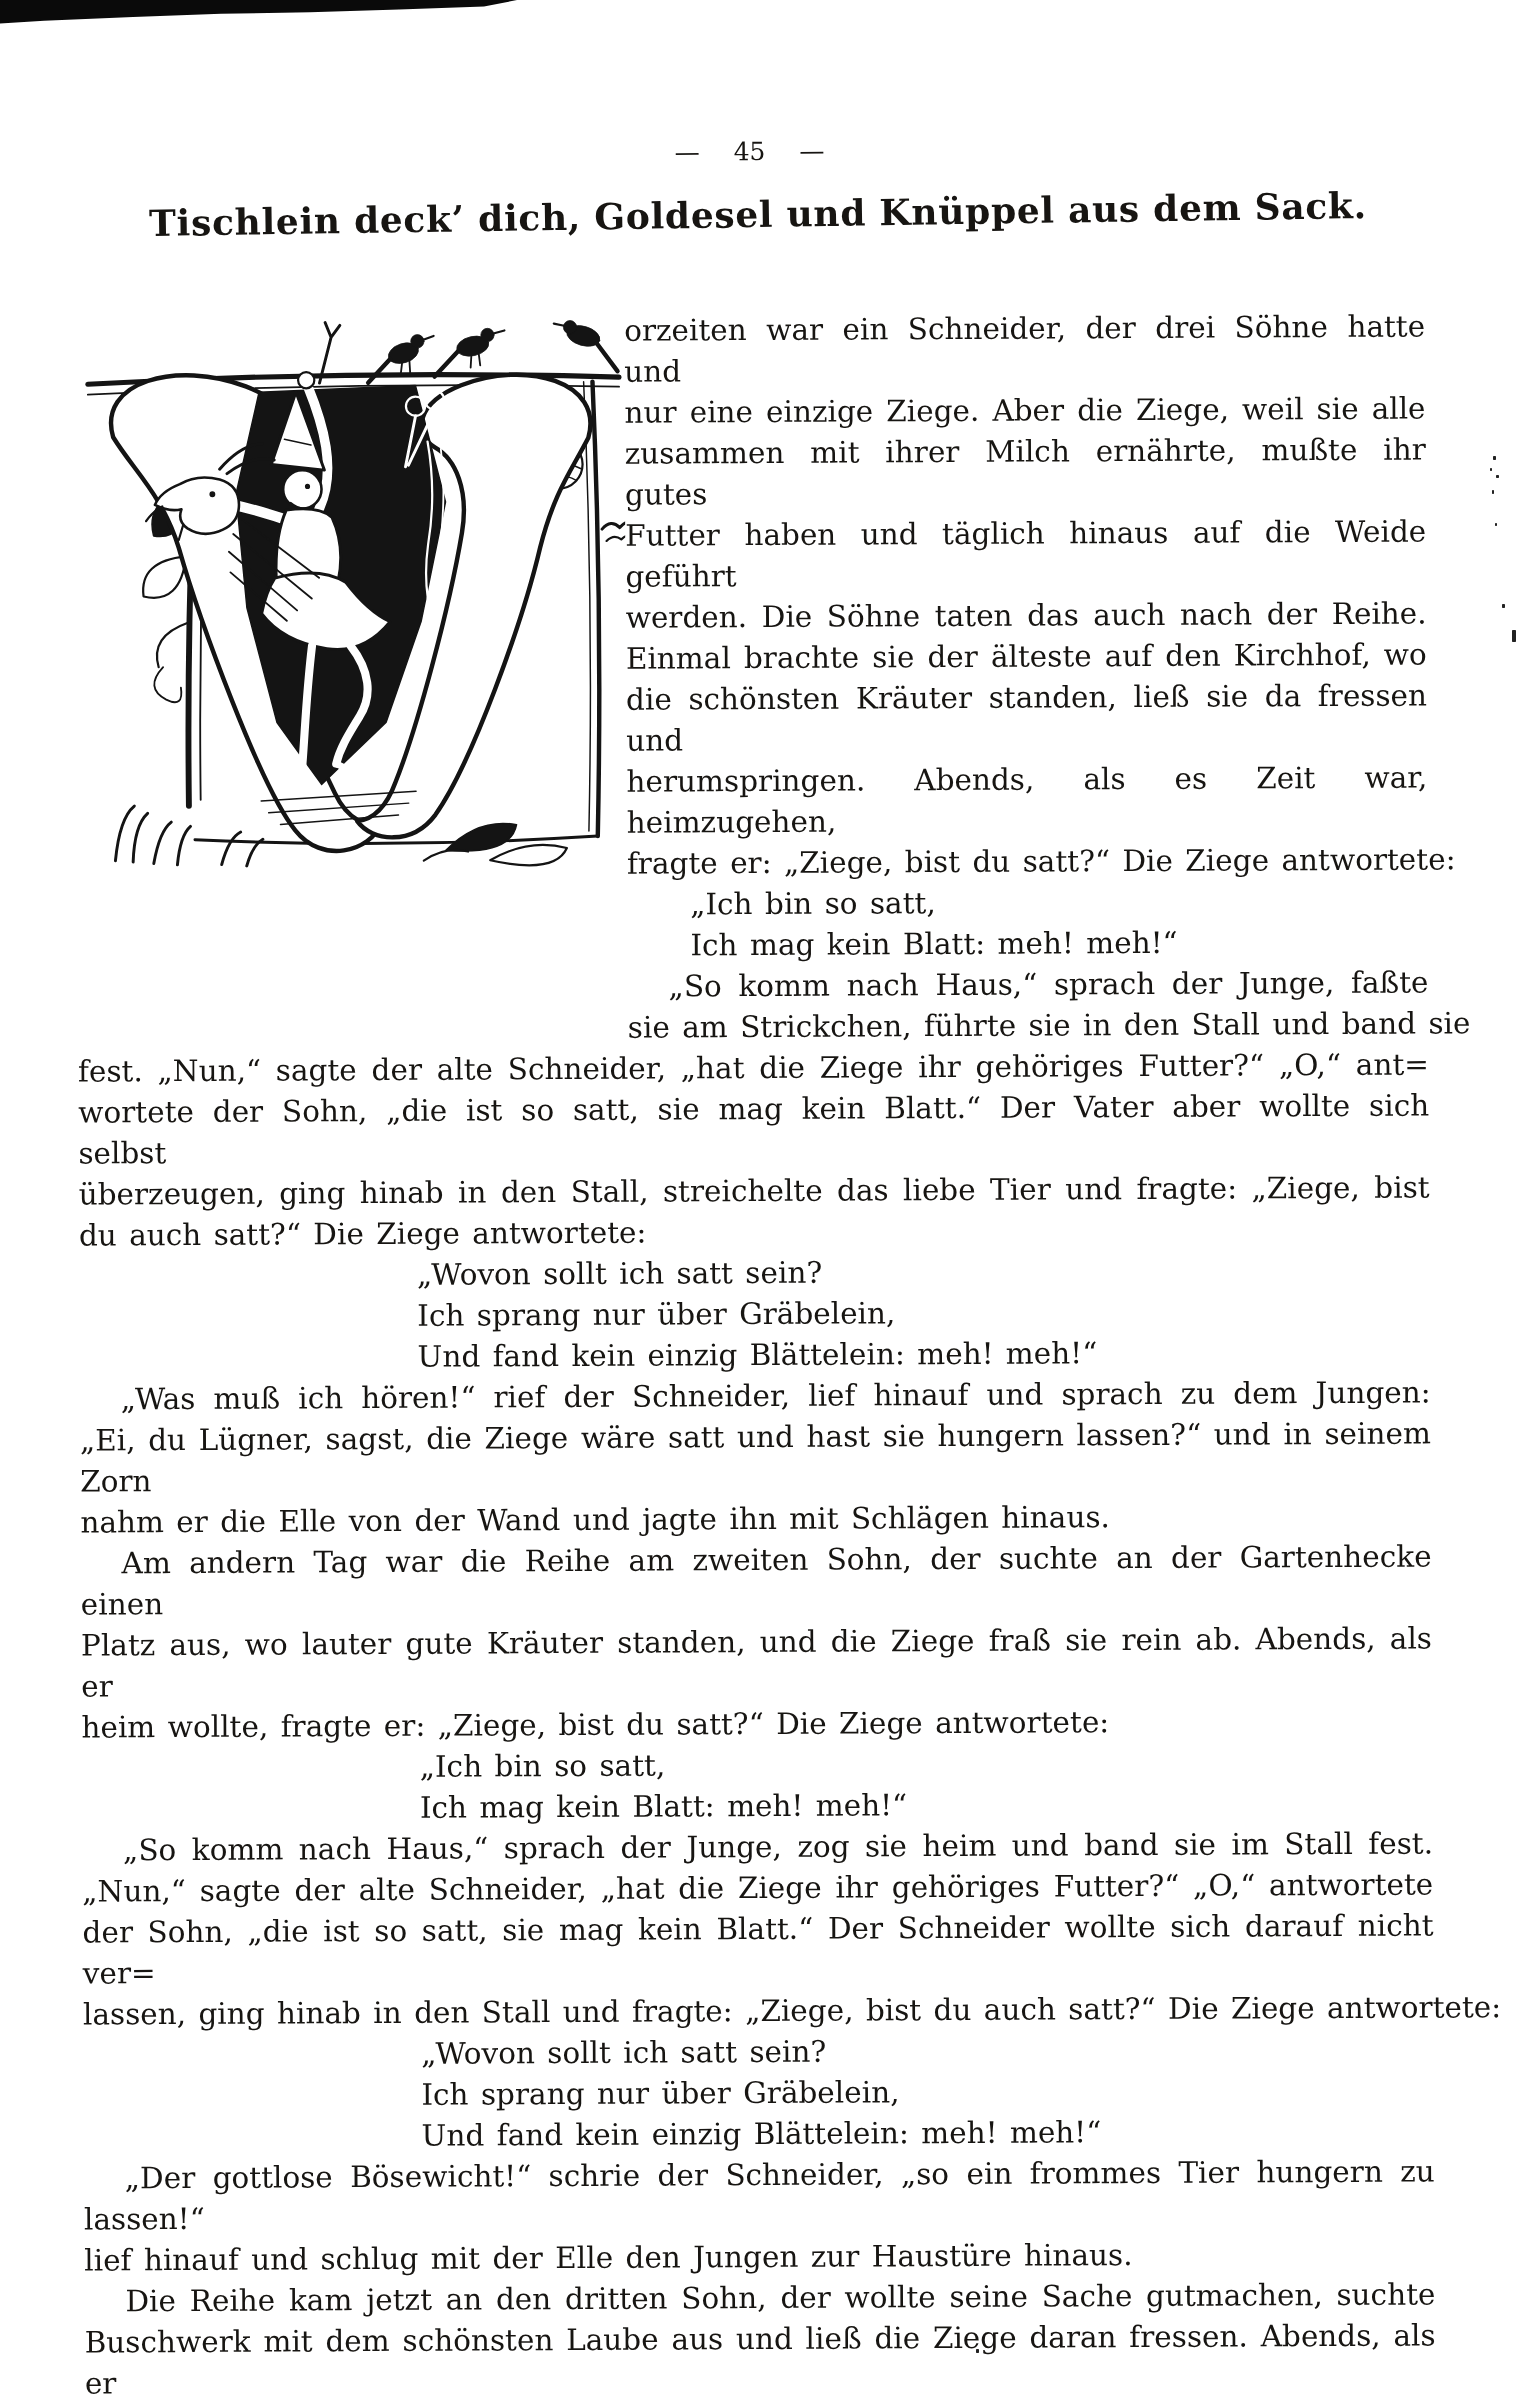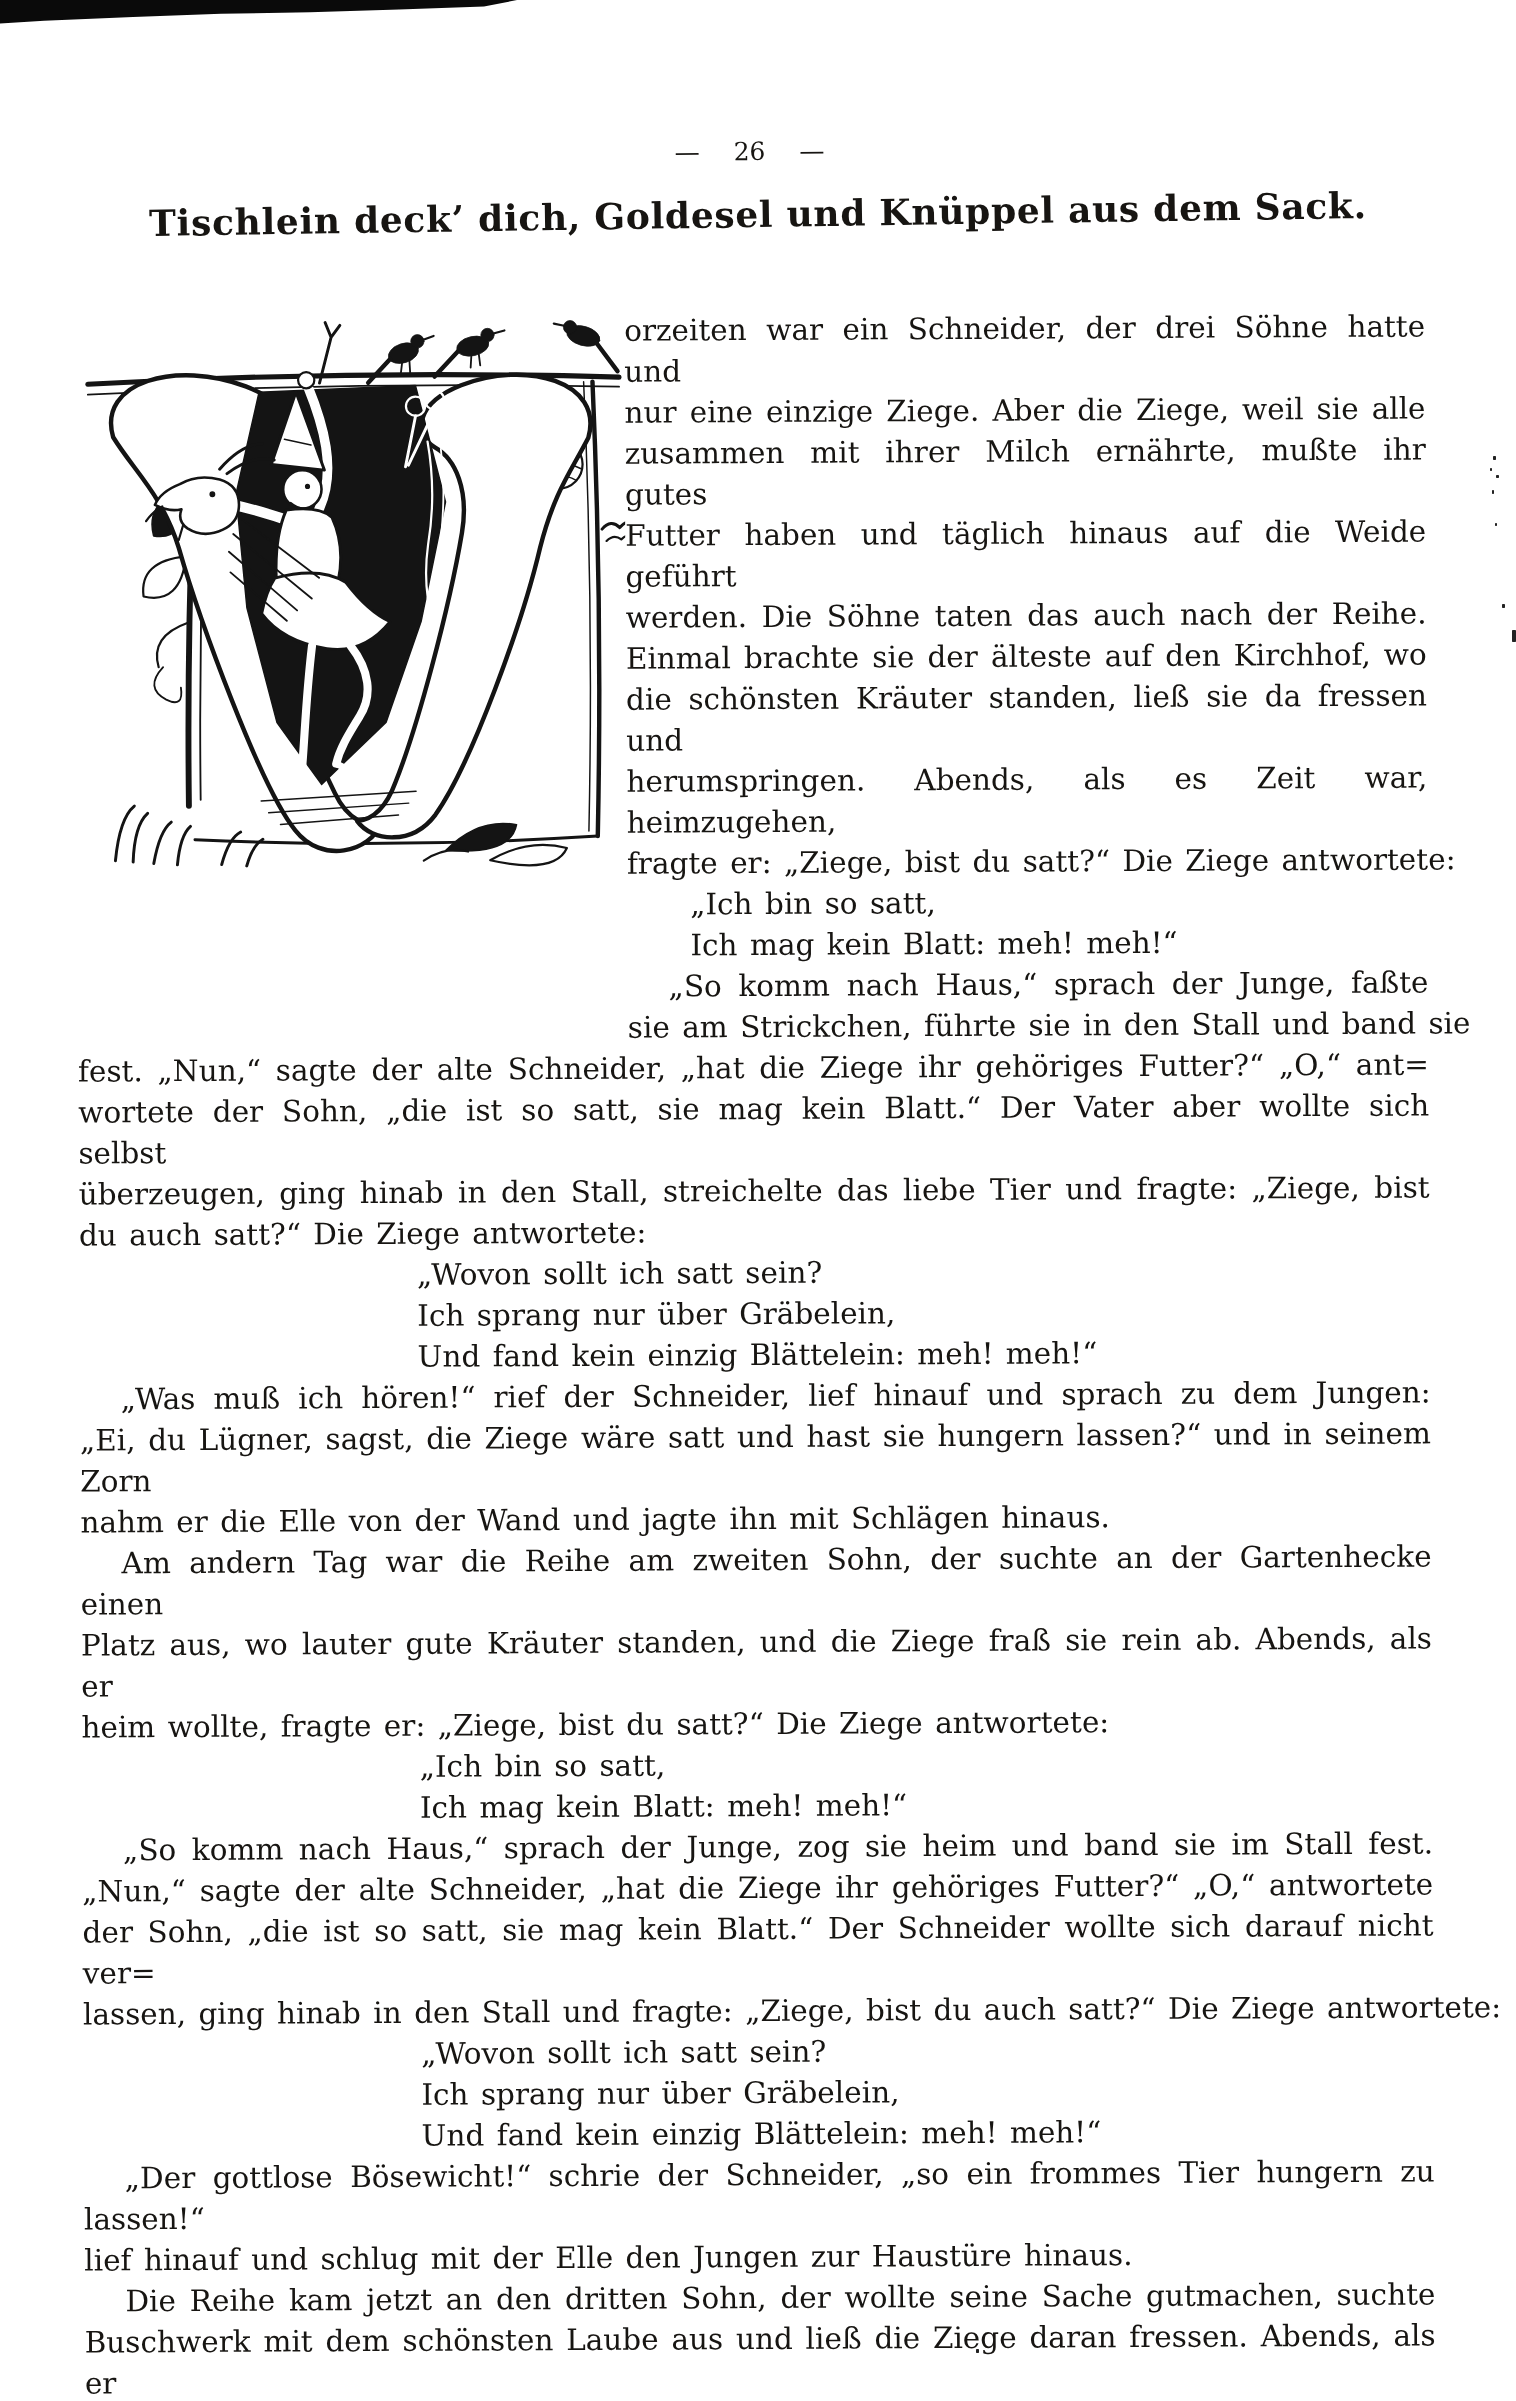--- a/index.html
+++ b/index.html
@@ -64,21 +64,21 @@
   <div class="speck" style="left:1490px;top:468px;width:2.2px;height:3px;"></div>
   <div class="speck" style="left:1496px;top:475px;width:3px;height:3px;"></div>
   <div class="speck" style="left:1492px;top:490px;width:2.2px;height:3.7px;"></div>
   <div class="speck" style="left:1495px;top:523px;width:2.2px;height:3px;"></div>
   <div class="speck" style="left:1502px;top:604px;width:3px;height:3.7px;"></div>
   <div class="speck" style="left:1512px;top:630px;width:3.7px;height:11.8px;"></div>
   <div class="speck" style="left:976px;top:2349px;width:3px;height:4.4px;"></div>
 
   <div class="folio">
     <span>—</span>
-    <span>26</span>
+    <span>45</span>
     <span>—</span>
   </div>
 
   <div class="title">Tischlein deck’ dich, Goldesel und Knüppel aus dem Sack.</div>
 
   <div class="bodytext">
     <div class="row">
 
       <svg class="illus" viewBox="0 0 745 755" xmlns="http://www.w3.org/2000/svg">
         <g stroke="#141414" fill="none" stroke-linecap="round" stroke-linejoin="round">

